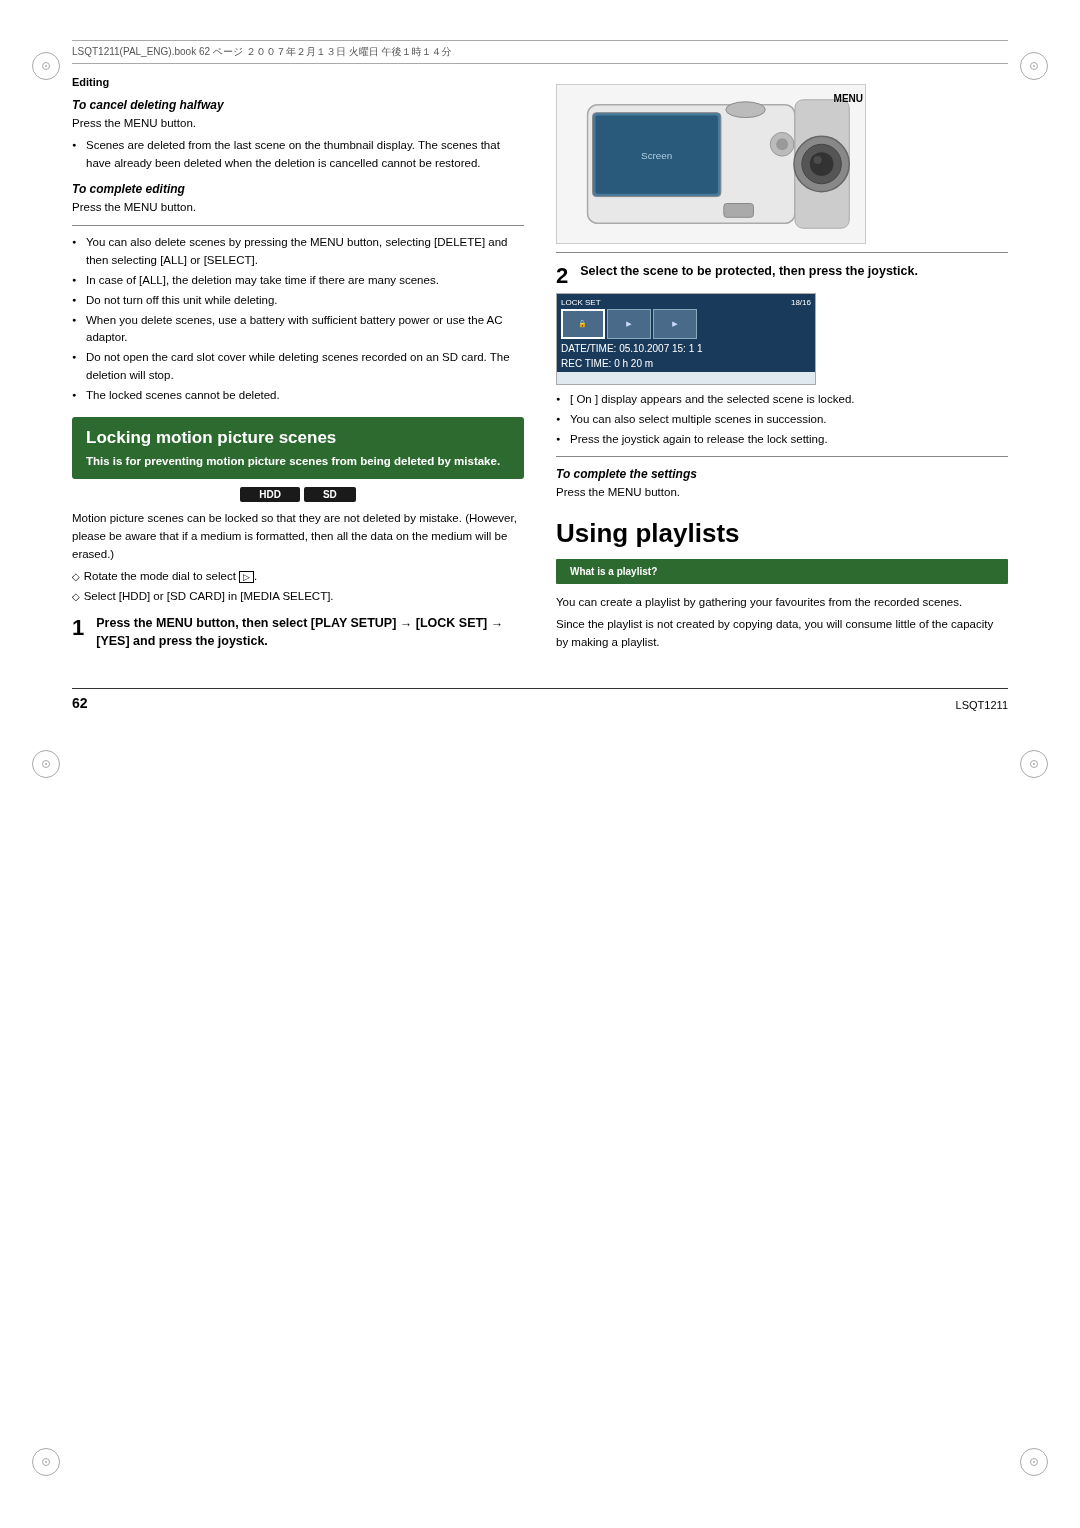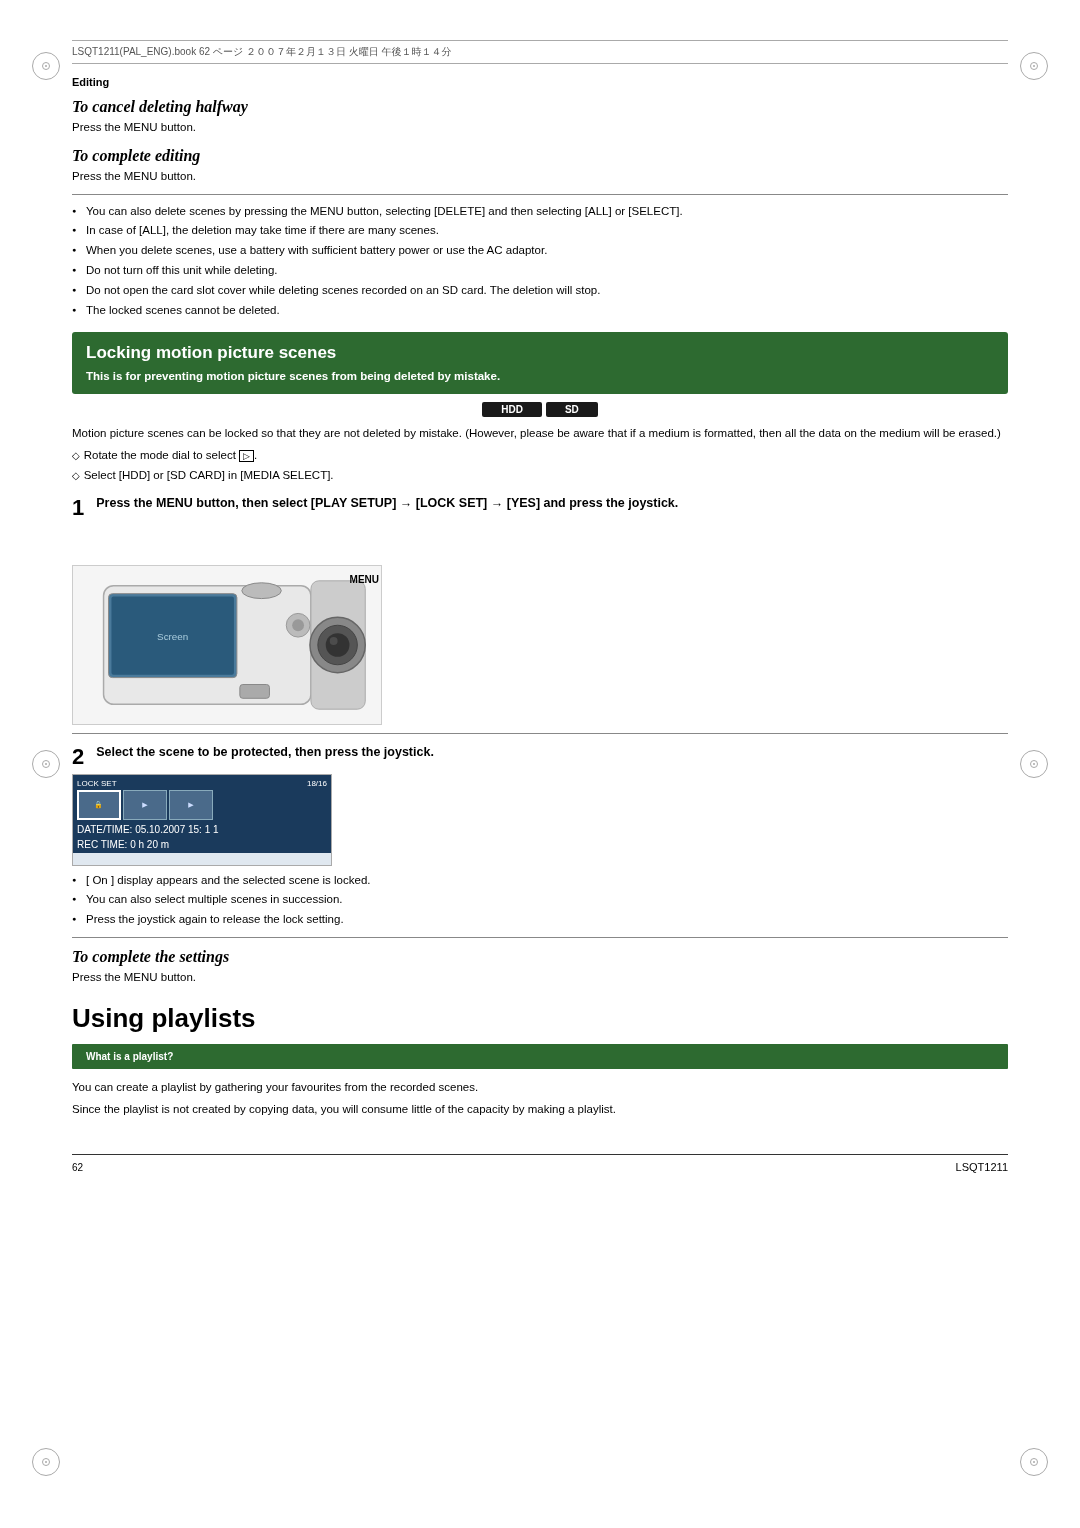--- a/index.html
+++ b/index.html
@@ -67,43 +67,41 @@
       border-top: 1px solid #aaa;
       border-bottom: 1px solid #aaa;
       padding: 4px 0;
       margin-bottom: 12px;
     }
 
     
     .two-col {
       display: flex;
       gap: 32px;
-      flex-direction: column;
     }
     .col-left {
       flex: 1;
       min-width: 0;
     }
     .col-right {
       flex: 1;
       min-width: 0;
     }
 
     .section-heading {
       font-weight: bold;
       font-size: 11px;
       margin-bottom: 4px;
     }
     .subsection-title {
       font-style: italic;
       font-weight: bold;
-      font-size: 16px;
+      font-size: 12px;
       margin-bottom: 3px;
       margin-top: 10px;
-      font-family: Liberation Serif, serif;
     }
     .body-text {
       font-size: 11.5px;
       line-height: 1.55;
       margin-bottom: 4px;
     }
     .bullet-list {
       list-style: none;
       padding-left: 0;
       margin-bottom: 6px;
@@ -255,22 +253,22 @@
     .page-footer {
       display: flex;
       justify-content: space-between;
       align-items: flex-end;
       margin-top: 32px;
       border-top: 1px solid #333;
       padding-top: 6px;
       font-size: 11px;
     }
     .page-num {
-      font-weight: normal;
-      font-size: 10px;
+      font-weight: bold;
+      font-size: 14px;
     }
 
     
     .camera-svg {
       width: 100%;
       height: 100%;
     }
 
     
     .screen-ui {
@@ -339,31 +337,34 @@
     </div>
 
     <div class="two-col">
 
       <div class="col-left">
 
         <div class="section-heading">Editing</div>
 
         <div class="subsection-title">To cancel deleting halfway</div>
         <div class="body-text">Press the MENU button.</div>
+        <ul class="bullet-list">
+          <li>Scenes are deleted from the last scene on the thumbnail display. The scenes that have already been deleted when the deletion is cancelled cannot be restored.</li>
+        </ul>
 
         <div class="subsection-title">To complete editing</div>
         <div class="body-text">Press the MENU button.</div>
 
         <hr class="divider">
 
         <ul class="bullet-list">
           <li>You can also delete scenes by pressing the MENU button, selecting [DELETE] and then selecting [ALL] or [SELECT].</li>
           <li>In case of [ALL], the deletion may take time if there are many scenes.</li>
+          <li>Do not turn off this unit while deleting.</li>
           <li>When you delete scenes, use a battery with sufficient battery power or use the AC adaptor.</li>
-          <li>Do not turn off this unit while deleting.</li>
           <li>Do not open the card slot cover while deleting scenes recorded on an SD card. The deletion will stop.</li>
           <li>The locked scenes cannot be deleted.</li>
         </ul>
 
         <div class="green-section">
           <h2>Locking motion picture scenes</h2>
           <p>This is for preventing motion picture scenes from being deleted by mistake.</p>
         </div>
 
         <div class="hdd-sd-badge">

